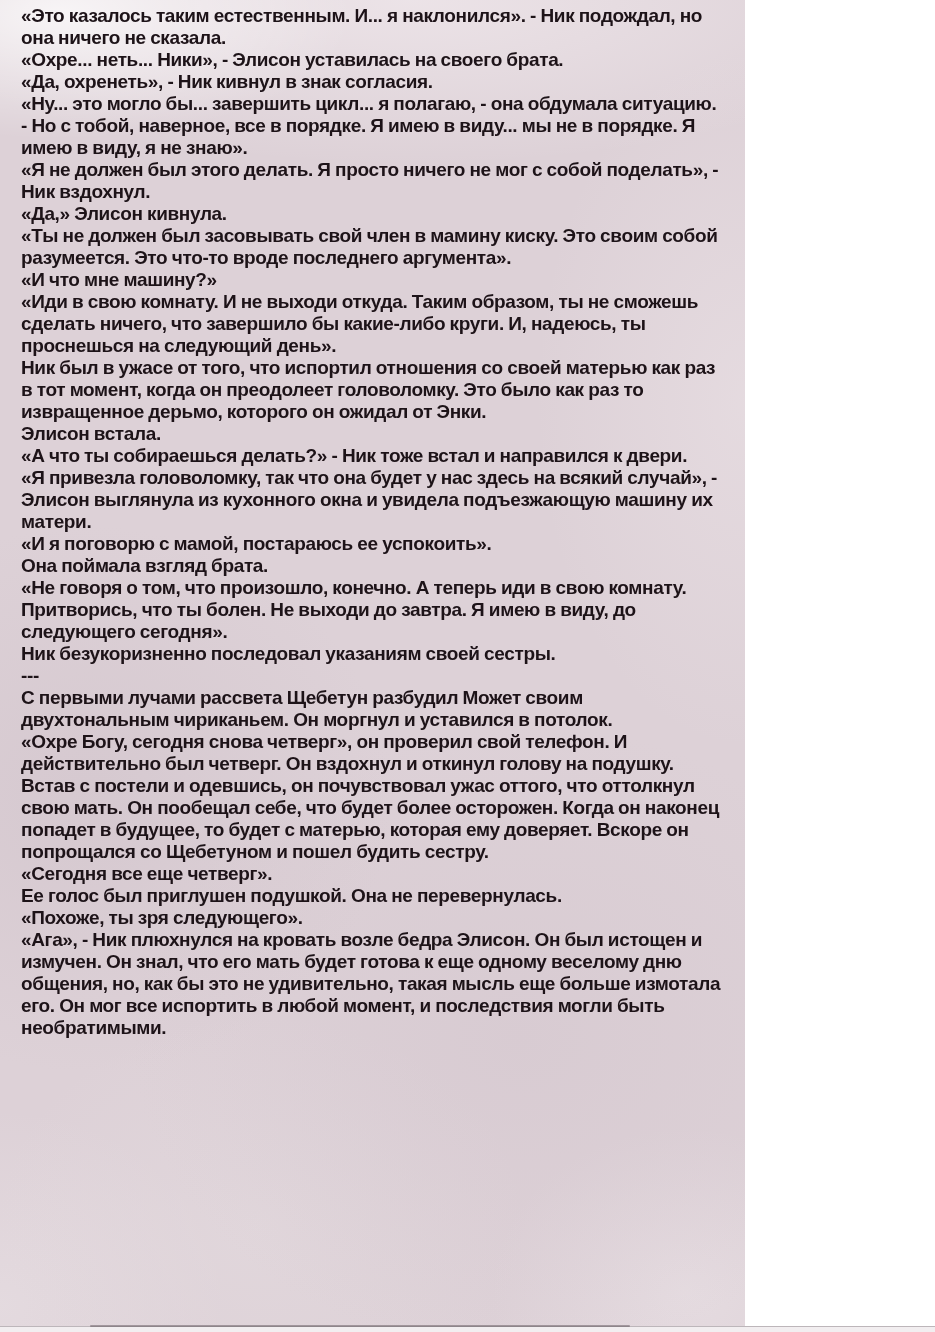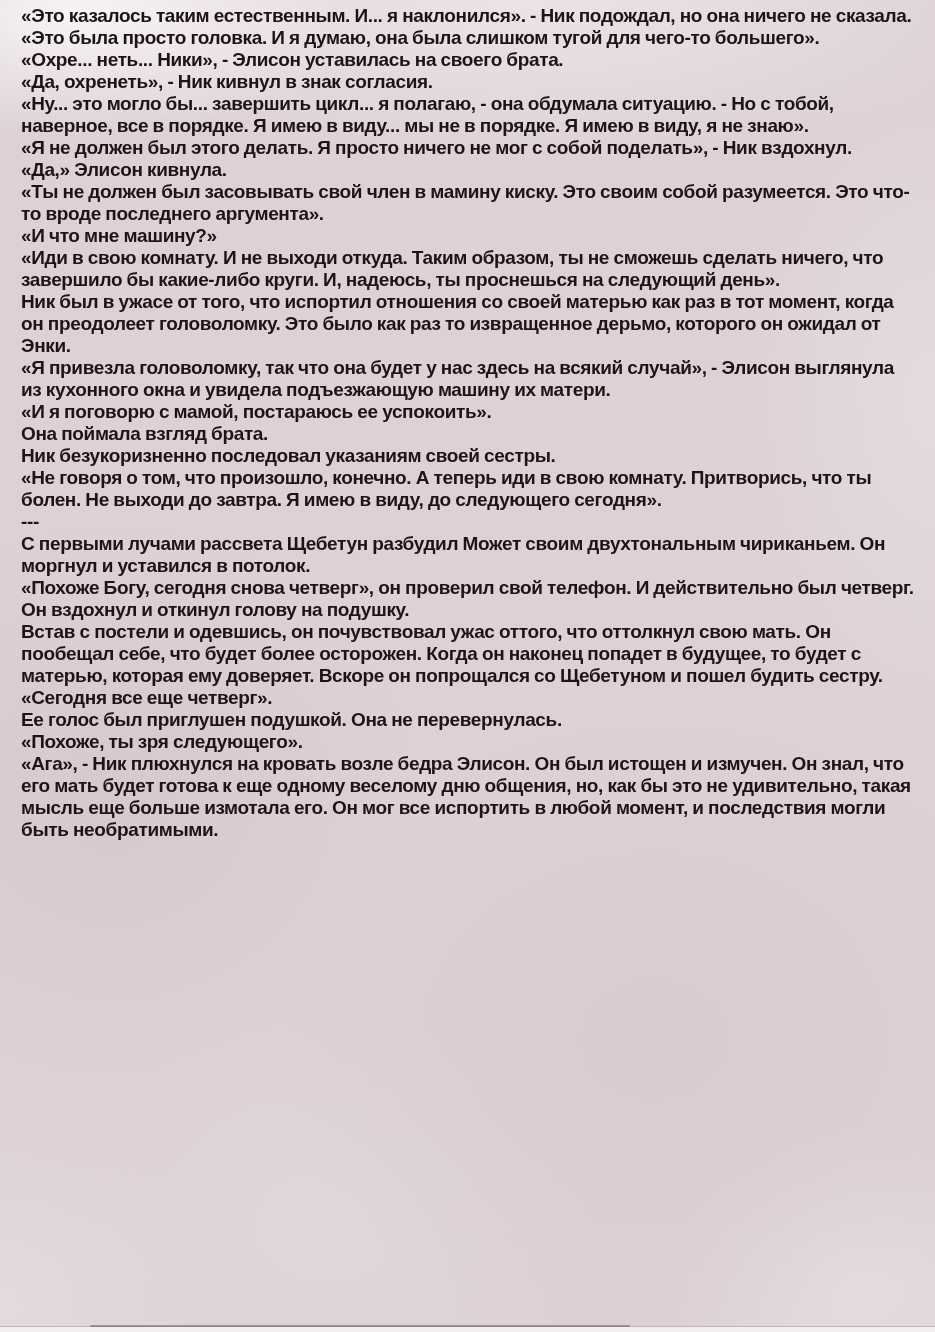--- a/index.html
+++ b/index.html
@@ -7,21 +7,21 @@
     padding: 0;
   }
   body {
     width: 935px;
     height: 1332px;
     overflow: hidden;
     font-family: "Liberation Sans", "DejaVu Sans", sans-serif;
   }
   .page {
     position: relative;
-    width: 935px;
+    width: 745px;
     height: 1332px;
     background-color: #ddd1d7;
     
     background-image:
       radial-gradient(ellipse 420px 180px at 8% 1%,  rgba(255,255,255,0.75), rgba(255,255,255,0) 70%),
       radial-gradient(ellipse 700px 220px at 55% 0%, rgba(248,242,245,0.55), rgba(248,242,245,0) 75%),
       radial-gradient(ellipse 300px 500px at 100% 30%, rgba(235,226,230,0.55), rgba(235,226,230,0) 70%),
       radial-gradient(ellipse 420px 380px at 12% 60%, rgba(206,192,200,0.50), rgba(206,192,200,0) 72%),
       radial-gradient(ellipse 520px 420px at 70% 78%, rgba(210,196,204,0.45), rgba(210,196,204,0) 75%),
       radial-gradient(ellipse 380px 300px at 35% 92%, rgba(228,219,223,0.55), rgba(228,219,223,0) 70%),
@@ -62,38 +62,39 @@
     background: rgba(85,74,80,0.45);
     border-radius: 1px;
   }
 </style>
 </head>
 <body>
 
 <div class="page">
   <div class="text-block">
       <p class="para">«Это казалось таким естественным. И... я наклонился». - Ник подождал, но она ничего не сказала.</p>
-      <p class="para">«Это была просто головка. И я думаю, она была слишком тугой для чего-то большего».</p>
       <p class="para">«Охре... неть... Ники», - Элисон уставилась на своего брата.</p>
       <p class="para">«Да, охренеть», - Ник кивнул в знак согласия.</p>
       <p class="para">«Ну... это могло бы... завершить цикл... я полагаю, - она обдумала ситуацию. - Но с тобой, наверное, все в порядке. Я имею в виду... мы не в порядке. Я имею в виду, я не знаю».</p>
       <p class="para">«Я не должен был этого делать. Я просто ничего не мог с собой поделать», - Ник вздохнул.</p>
       <p class="para">«Да,» Элисон кивнула.</p>
       <p class="para">«Ты не должен был засовывать свой член в мамину киску. Это своим собой разумеется. Это что-то вроде последнего аргумента».</p>
       <p class="para">«И что мне машину?»</p>
       <p class="para">«Иди в свою комнату. И не выходи откуда. Таким образом, ты не сможешь сделать ничего, что завершило бы какие-либо круги. И, надеюсь, ты проснешься на следующий день».</p>
       <p class="para">Ник был в ужасе от того, что испортил отношения со своей матерью как раз в тот момент, когда он преодолеет головоломку. Это было как раз то извращенное дерьмо, которого он ожидал от Энки.</p>
+      <p class="para">Элисон встала.</p>
+      <p class="para">«А что ты собираешься делать?» - Ник тоже встал и направился к двери.</p>
       <p class="para">«Я привезла головоломку, так что она будет у нас здесь на всякий случай», - Элисон выглянула из кухонного окна и увидела подъезжающую машину их матери.</p>
       <p class="para">«И я поговорю с мамой, постараюсь ее успокоить».</p>
       <p class="para">Она поймала взгляд брата.</p>
+      <p class="para">«Не говоря о том, что произошло, конечно. А теперь иди в свою комнату. Притворись, что ты болен. Не выходи до завтра. Я имею в виду, до следующего сегодня».</p>
       <p class="para">Ник безукоризненно последовал указаниям своей сестры.</p>
-      <p class="para">«Не говоря о том, что произошло, конечно. А теперь иди в свою комнату. Притворись, что ты болен. Не выходи до завтра. Я имею в виду, до следующего сегодня».</p>
       <p class="para">---</p>
       <p class="para">С первыми лучами рассвета Щебетун разбудил Может своим двухтональным чириканьем. Он моргнул и уставился в потолок.</p>
-      <p class="para">«Похоже Богу, сегодня снова четверг», он проверил свой телефон. И действительно был четверг. Он вздохнул и откинул голову на подушку.</p>
+      <p class="para">«Охре Богу, сегодня снова четверг», он проверил свой телефон. И действительно был четверг. Он вздохнул и откинул голову на подушку.</p>
       <p class="para">Встав с постели и одевшись, он почувствовал ужас оттого, что оттолкнул свою мать. Он пообещал себе, что будет более осторожен. Когда он наконец попадет в будущее, то будет с матерью, которая ему доверяет. Вскоре он попрощался со Щебетуном и пошел будить сестру.</p>
       <p class="para">«Сегодня все еще четверг».</p>
       <p class="para">Ее голос был приглушен подушкой. Она не перевернулась.</p>
       <p class="para">«Похоже, ты зря следующего».</p>
       <p class="para">«Ага», - Ник плюхнулся на кровать возле бедра Элисон. Он был истощен и измучен. Он знал, что его мать будет готова к еще одному веселому дню общения, но, как бы это не удивительно, такая мысль еще больше измотала его. Он мог все испортить в любой момент, и последствия могли быть необратимыми.</p>
     </div>
   <div class="bottom-edge">
     <div class="edge-line"></div>
   </div>
 </div>

